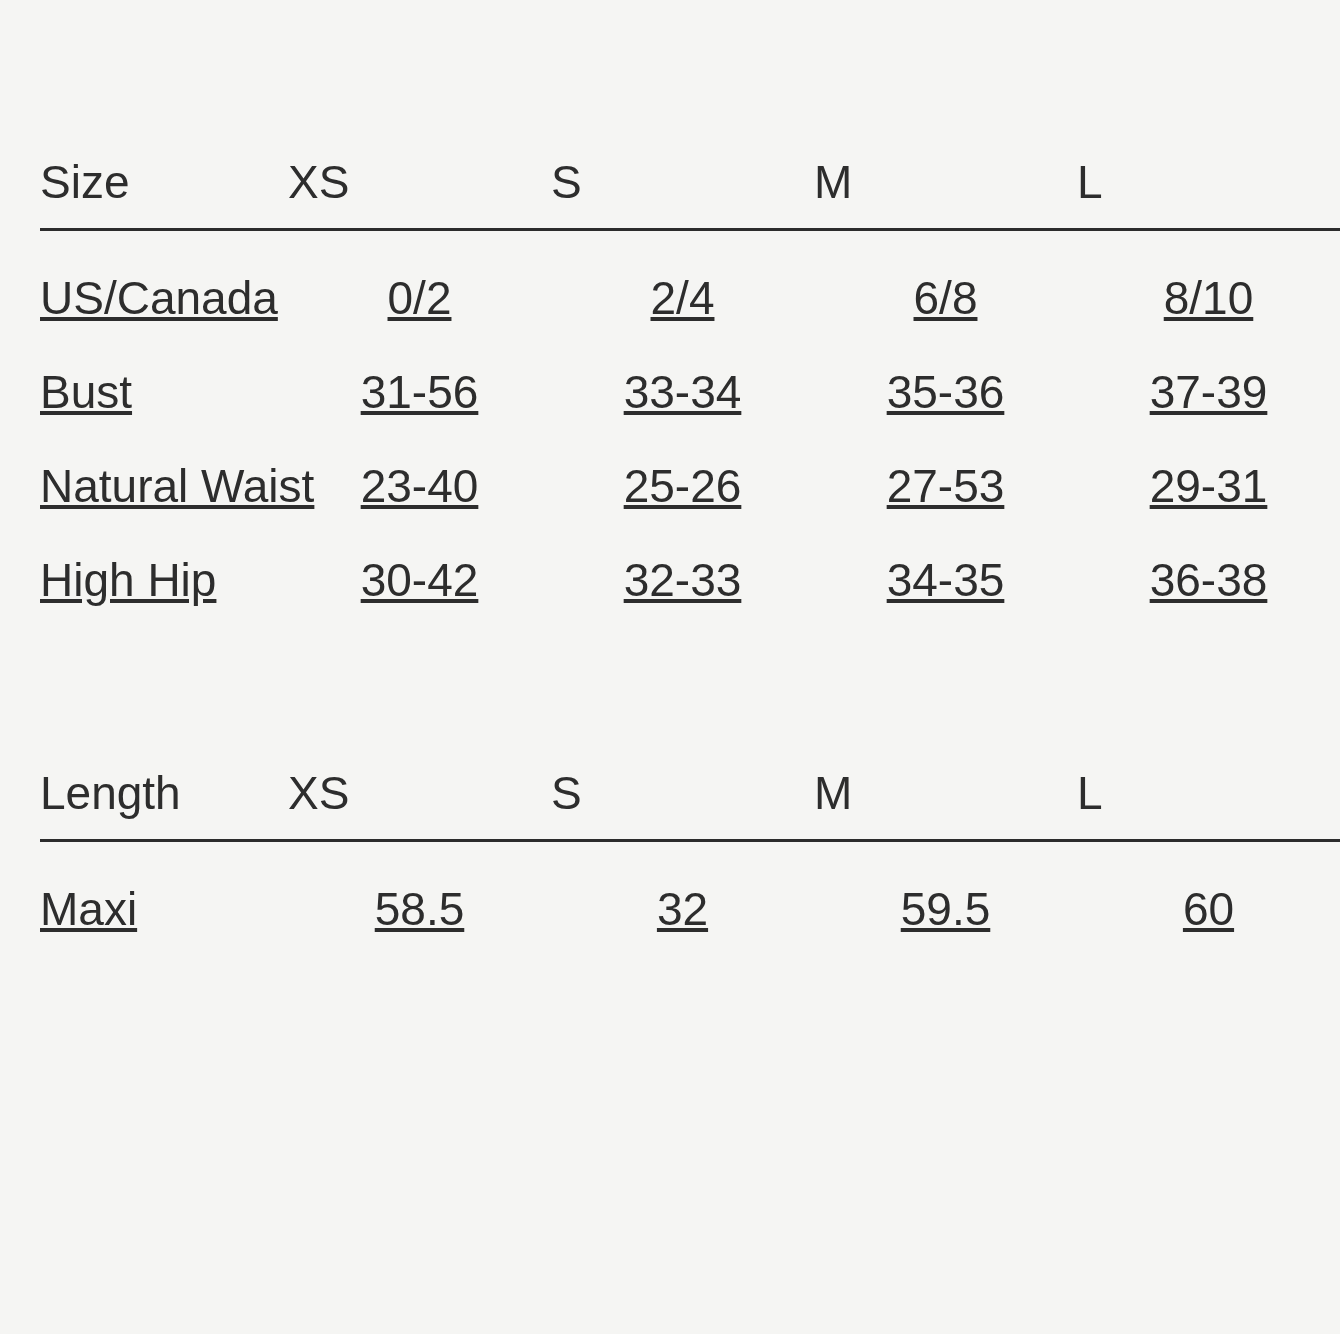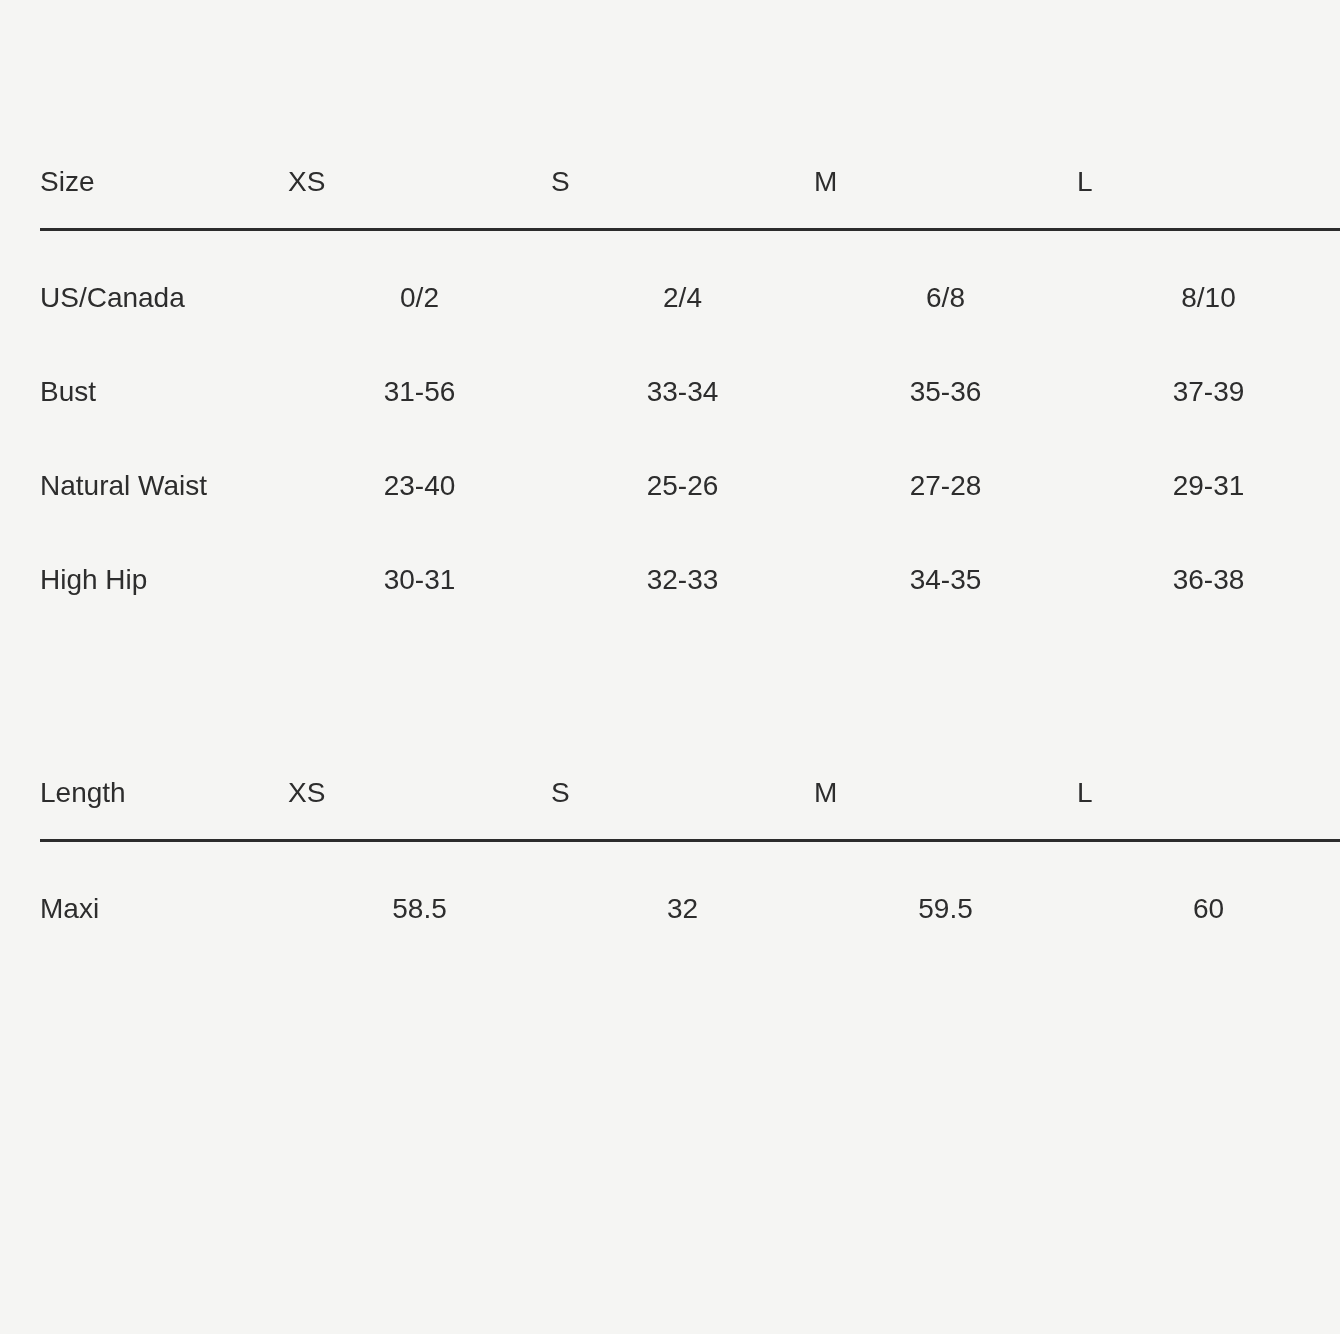--- a/index.html
+++ b/index.html
@@ -19,38 +19,39 @@
   }
   table.size-chart {
     border-collapse: collapse;
     table-layout: fixed;
     width: 1300px;
   }
   table.size-chart col.label-col { width: 248px; }
   table.size-chart col.size-col  { width: 263px; }
   table.size-chart th,
   table.size-chart td {
-    font-size: 28px;
+    font-size: 46px;
     font-weight: 400;
     line-height: 40px;
     color: #2d2d2d;
     white-space: nowrap;
   }
   table.size-chart th {
     text-align: left;
     padding: 0 0 26px 0;
     border-bottom: 3px solid #2c2c2c;
   }
   table.size-chart th.label,
   table.size-chart td.label {
     text-align: left;
   }
   table.size-chart td {
     text-align: center;
     padding: 27px 0;
+    text-decoration: underline;
   }
   table.size-chart tbody tr:first-child td {
     padding-top: 47px;
   }
   #measurements-table { margin-top: 162px; }
   #length-table { margin-top: 146px; }
 </style>
 </head>
 <body>
 
@@ -85,26 +86,26 @@
         <td class="label">Bust</td>
         <td>31-56</td>
         <td>33-34</td>
         <td>35-36</td>
         <td>37-39</td>
       </tr>
       <tr>
         <td class="label">Natural Waist</td>
         <td>23-40</td>
         <td>25-26</td>
-        <td>27-28</td>
+        <td>27-53</td>
         <td>29-31</td>
       </tr>
       <tr>
         <td class="label">High Hip</td>
-        <td>30-31</td>
+        <td>30-42</td>
         <td>32-33</td>
         <td>34-35</td>
         <td>36-38</td>
       </tr>
     </tbody>
   </table>
 
   <table class="size-chart" id="length-table">
     <colgroup>
       <col class="label-col">

